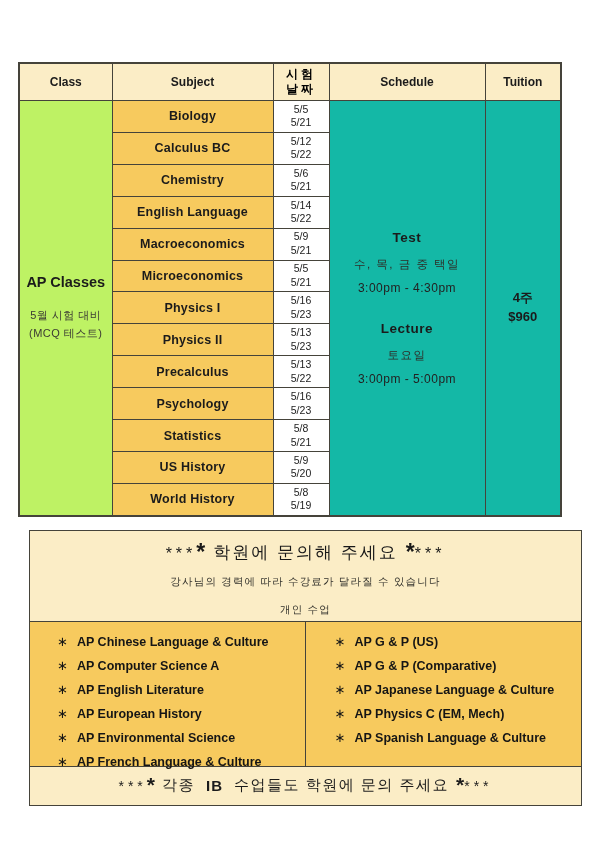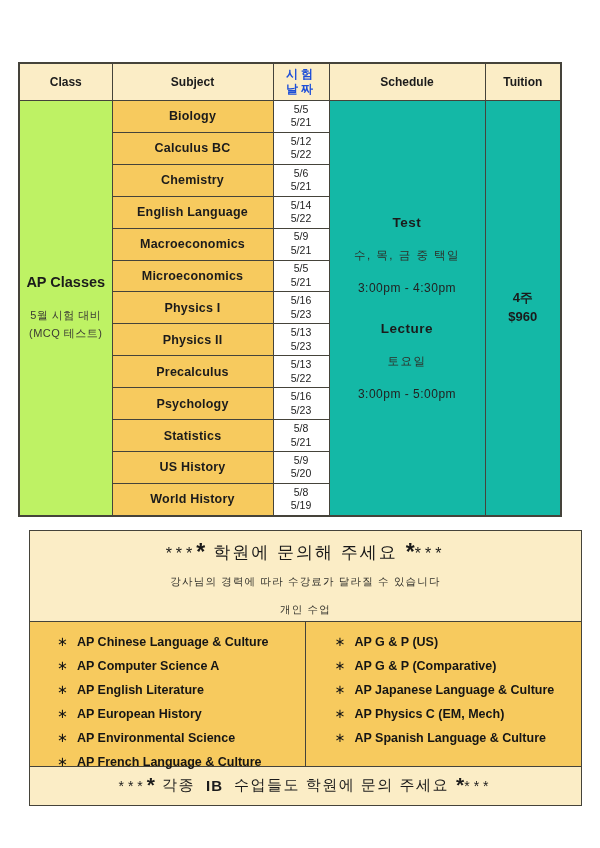--- a/index.html
+++ b/index.html
@@ -12,31 +12,31 @@
   table.sched{
     position:absolute;left:18px;top:62px;width:542px;height:455px;
     border-collapse:collapse;table-layout:fixed;
   }
   table.sched td{
     border:1.6px solid #45433a;text-align:center;vertical-align:middle;
     padding:0;overflow:hidden;
   }
   table.sched{border:2px solid #45433a;}
   tr.hdr td{background:#fbedc6;height:36px;font-weight:bold;font-size:12px;}
-  td.hdr-date{font-size:11px;letter-spacing:3px;line-height:1.25;color:#1d4ed8;}
+  td.hdr-date{font-size:11px;letter-spacing:3px;line-height:1.25;color:#000000;}
   td.class-cell{background:#bef264;text-align:left;padding-left:9px;}
   .class-title{font-weight:bold;font-size:14.5px;margin-bottom:17px;}
   .class-sub{font-size:11px;color:#3b3a33;line-height:1.55;letter-spacing:0.5px;}
   td.subj{background:#f7ca5e;font-weight:bold;font-size:12.5px;letter-spacing:0.2px;}
   td.dates{background:#ffffff;font-size:10.5px;line-height:1.3;color:#222;}
   td.schedule-cell,td.tuition-cell{background:#14b8a6;}
   .sched-inner{display:flex;flex-direction:column;justify-content:center;align-items:center;height:100%;}
   .sch-label{font-weight:bold;font-size:13.5px;letter-spacing:0.5px;}
-  .sch-days{font-size:11.5px;letter-spacing:1.5px;margin-top:18px;color:#2e2d27;}
-  .sch-time{font-size:12px;margin-top:18px;letter-spacing:0.5px;color:#222;}
+  .sch-days{font-size:11.5px;letter-spacing:1.5px;margin-top:12px;color:#2e2d27;}
+  .sch-time{font-size:12px;margin-top:9px;letter-spacing:0.5px;color:#222;}
   .sch-block + .sch-block{margin-top:26px;}
   .tuition-inner{font-weight:bold;font-size:13px;line-height:1.45;}
   
   .notice{
     position:absolute;left:29px;top:530px;width:551px;height:274px;
     border:1.8px solid #45433a;background:#fbedc6;
   }
   .notice-top{height:90px;text-align:center;padding-top:8px;box-sizing:border-box;}
   .headline{font-size:17px;letter-spacing:1px;color:#181818;}
   .ast{font-size:16px;letter-spacing:4px;position:relative;top:1px;}

